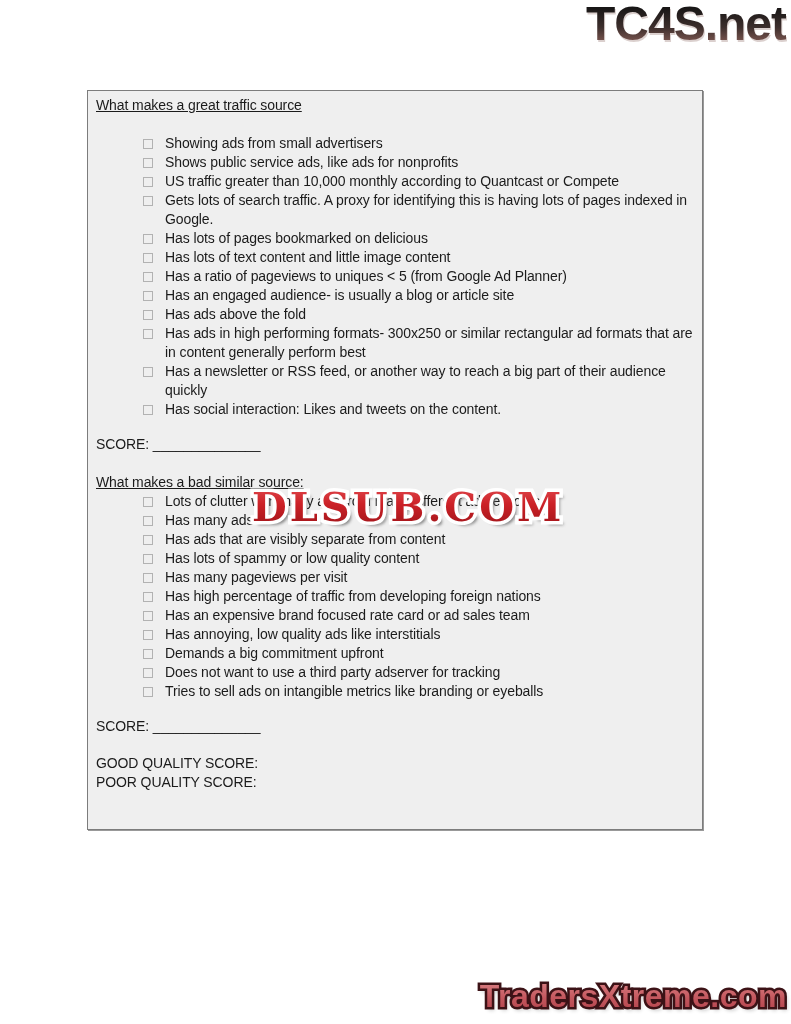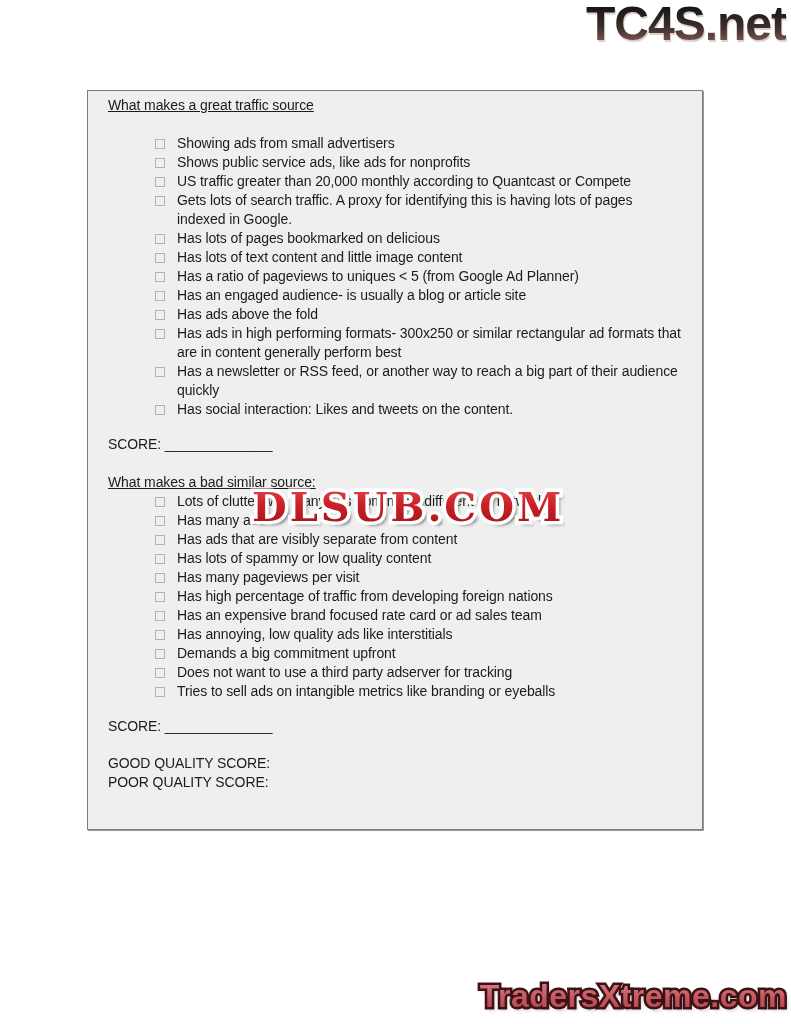--- a/index.html
+++ b/index.html
@@ -21,21 +21,21 @@
     white-space:nowrap;
   }
 
   
   .doc{
     position:absolute;left:87px;top:90px;width:616px;height:740px;
     box-sizing:border-box;
     background:#efefef;
     border:1px solid #7c7c7c;
     box-shadow:1px 1px 0 #999;
-    padding:5px 20px;
+    padding:5px 8px;
     font-size:14px;line-height:19px;color:#1b1b1b;letter-spacing:-0.1px;
   }
   .heading{text-decoration:underline;}
   .heading.gap-below{margin-bottom:19px;}
   ul.checklist{list-style:none;margin:0;padding:0 0 0 47px;}
   ul.checklist li{display:flex;align-items:flex-start;justify-content:center;}
   .cb{
     flex:0 0 auto;width:8px;height:8px;
     border:1px solid #b2b2b2;background:transparent;
     margin:5px 12px 0 0;
@@ -98,21 +98,21 @@
         <span class="itxt">Showing ads from small advertisers</span>
       </li>
 
       <li>
         <span class="cb"></span>
         <span class="itxt">Shows public service ads, like ads for nonprofits</span>
       </li>
 
       <li>
         <span class="cb"></span>
-        <span class="itxt">US traffic greater than 20,000 monthly according to Quantcast or Compete</span>
+        <span class="itxt">US traffic greater than 10,000 monthly according to Quantcast or Compete</span>
       </li>
 
       <li>
         <span class="cb"></span>
         <span class="itxt">Gets lots of search traffic. A proxy for identifying this is having lots of pages indexed in Google.</span>
       </li>
 
       <li>
         <span class="cb"></span>
         <span class="itxt">Has lots of pages bookmarked on delicious</span>

